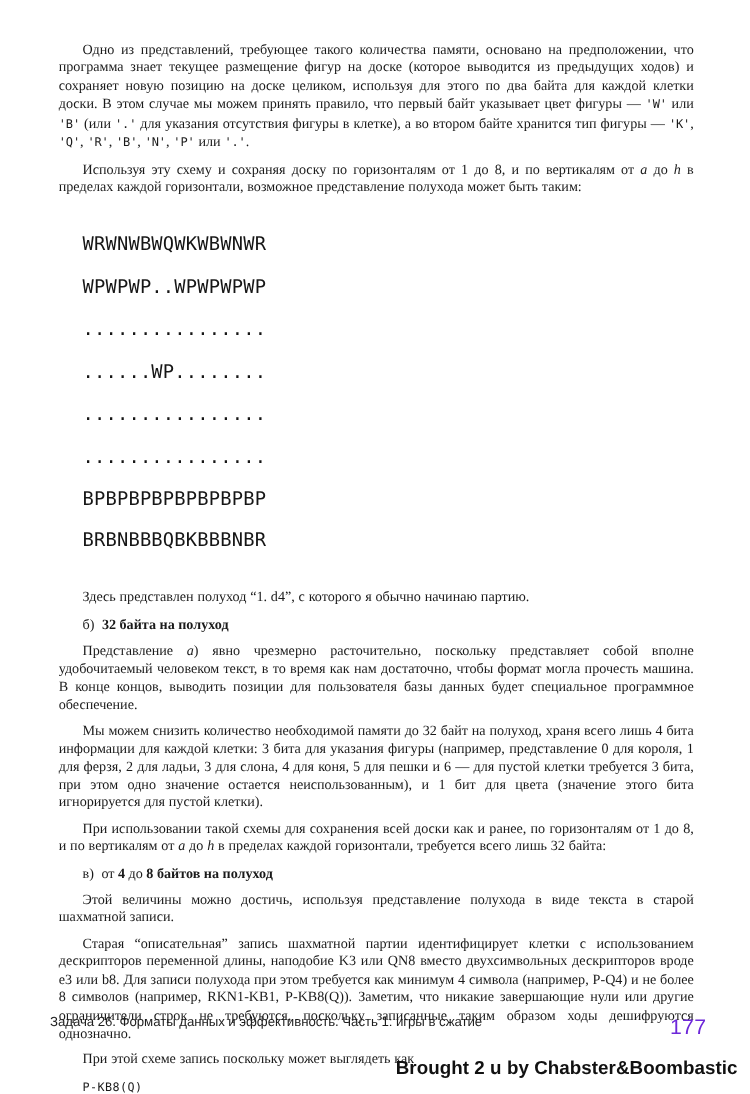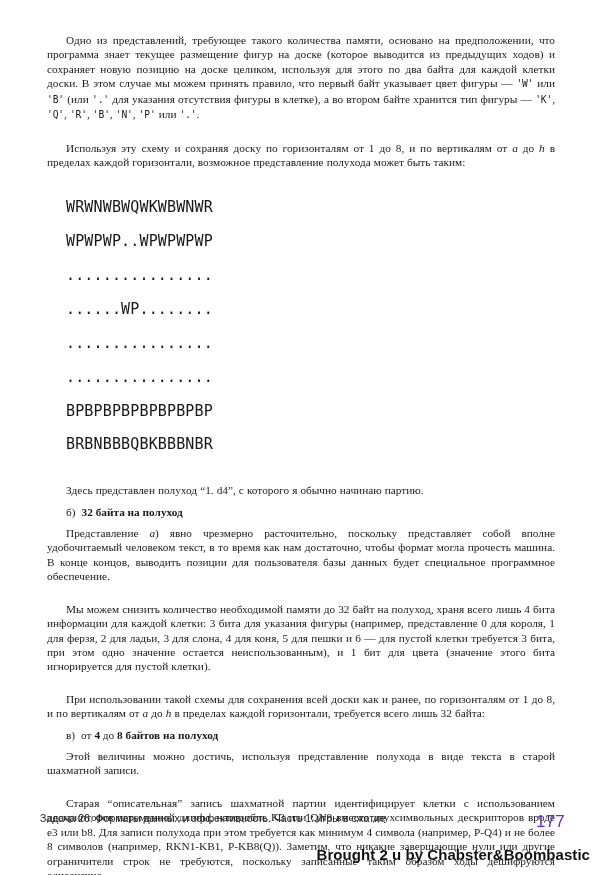--- a/index.html
+++ b/index.html
@@ -33,21 +33,21 @@
     font-family: "Liberation Serif", serif;
     font-size: 11.3px;
     line-height: 14.45px;
     text-align: justify;
     text-indent: 19px;
     text-justify: inter-word;
     word-spacing: 0.02em;
     hyphens: manual;
   }
   p.body-par + p.body-par {
-    margin-top: 18px;
+    margin-top: 6px;
   }
 
   
   .lit {
     font-family: "DejaVu Sans Mono", "Liberation Mono", monospace;
     font-size: 9.6px;
     letter-spacing: -0.1px;
   }
   .it {
     font-style: italic;

